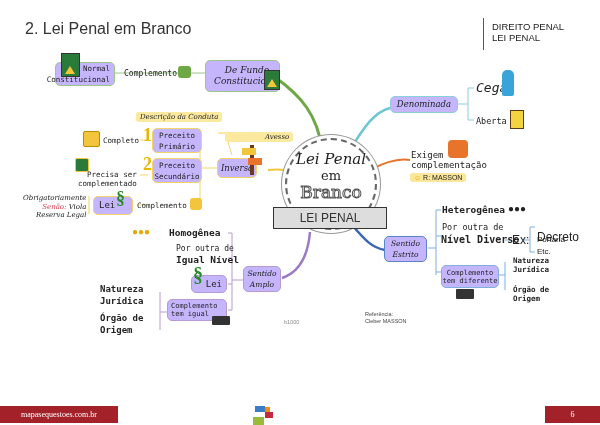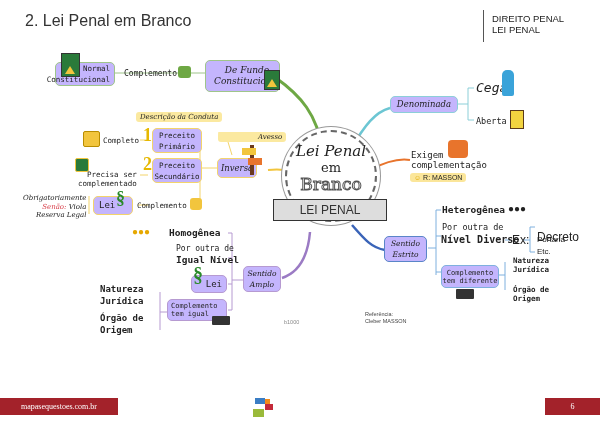--- a/index.html
+++ b/index.html
@@ -1,17 +1,17 @@
 <!DOCTYPE html>
 <html><head>
 <meta charset="utf-8">
 <style>
   html,body{margin:0;padding:0;background:#fff;}
   body{width:600px;height:425px;position:relative;overflow:hidden;font-family:"Liberation Serif",serif;color:#222;}
-  .abs{position:absolute;}
+  .abs{position:absolute;margin-top:8px;}
   .sans{font-family:"Liberation Sans",sans-serif;}
   .mono{font-family:"DejaVu Sans Mono",monospace;}
   .hand{font-family:"DejaVu Serif",serif;font-style:italic;}
   .title{left:25px;top:12px;font-size:16px;font-family:"Liberation Sans",sans-serif;color:#333;}
   .hdr-sep{left:483px;top:10px;width:1px;height:32px;background:#555;}
   .hdr{left:492px;top:13px;font-size:9.5px;line-height:11px;font-family:"Liberation Sans",sans-serif;color:#222;}
   .box{position:absolute;border:1.5px solid;border-radius:5px;background:#c4b5fd;font-size:10px;line-height:11px;text-align:center;box-sizing:border-box;display:flex;align-items:center;justify-content:center;}
   .g{border-color:#9fc58a;}
   .y{border-color:#f3d46b;}
   .b{border-color:#7fb0de;}
@@ -112,21 +112,21 @@
     <div>Normal</div>
     <div>Constitucional</div>
   </div>
 </div>
 <div class="icon" style="left:61px;top:53px;width:17px;height:22px;background:#2a7a3a;border:1px solid #333;">
   <div style="position:absolute;bottom:2px;left:3px;width:0;height:0;border-left:5px solid transparent;border-right:5px solid transparent;border-bottom:8px solid #f2c53d;"></div>
 </div>
 
 <div class="tag hand" style="left:136px;top:112px;">Descrição da Conduta</div>
 <div class="tag hand" style="left:218px;top:132px;"></div>
-<div class="tag hand" style="left:218px;top:132px;padding-left:40px;">Avesso</div>
+<div class="tag hand" style="left:225px;top:132px;padding-left:40px;">Avesso</div>
 <div class="box y hand" style="left:217px;top:158px;width:40px;height:20px;font-size:8.5px;">
   <span>Inversa</span>
 </div>
 <div class="icon" style="left:250px;top:145px;width:4px;height:30px;background:#6b3a1e;"></div>
 <div class="icon" style="left:242px;top:148px;width:14px;height:7px;background:#f2c53d;"></div>
 <div class="icon" style="left:248px;top:158px;width:14px;height:7px;background:#e8742c;"></div>
 
 <div class="box y mono" style="left:152px;top:128px;width:50px;height:25px;font-size:7.5px;">
   <div>
     <div>Preceito</div>

